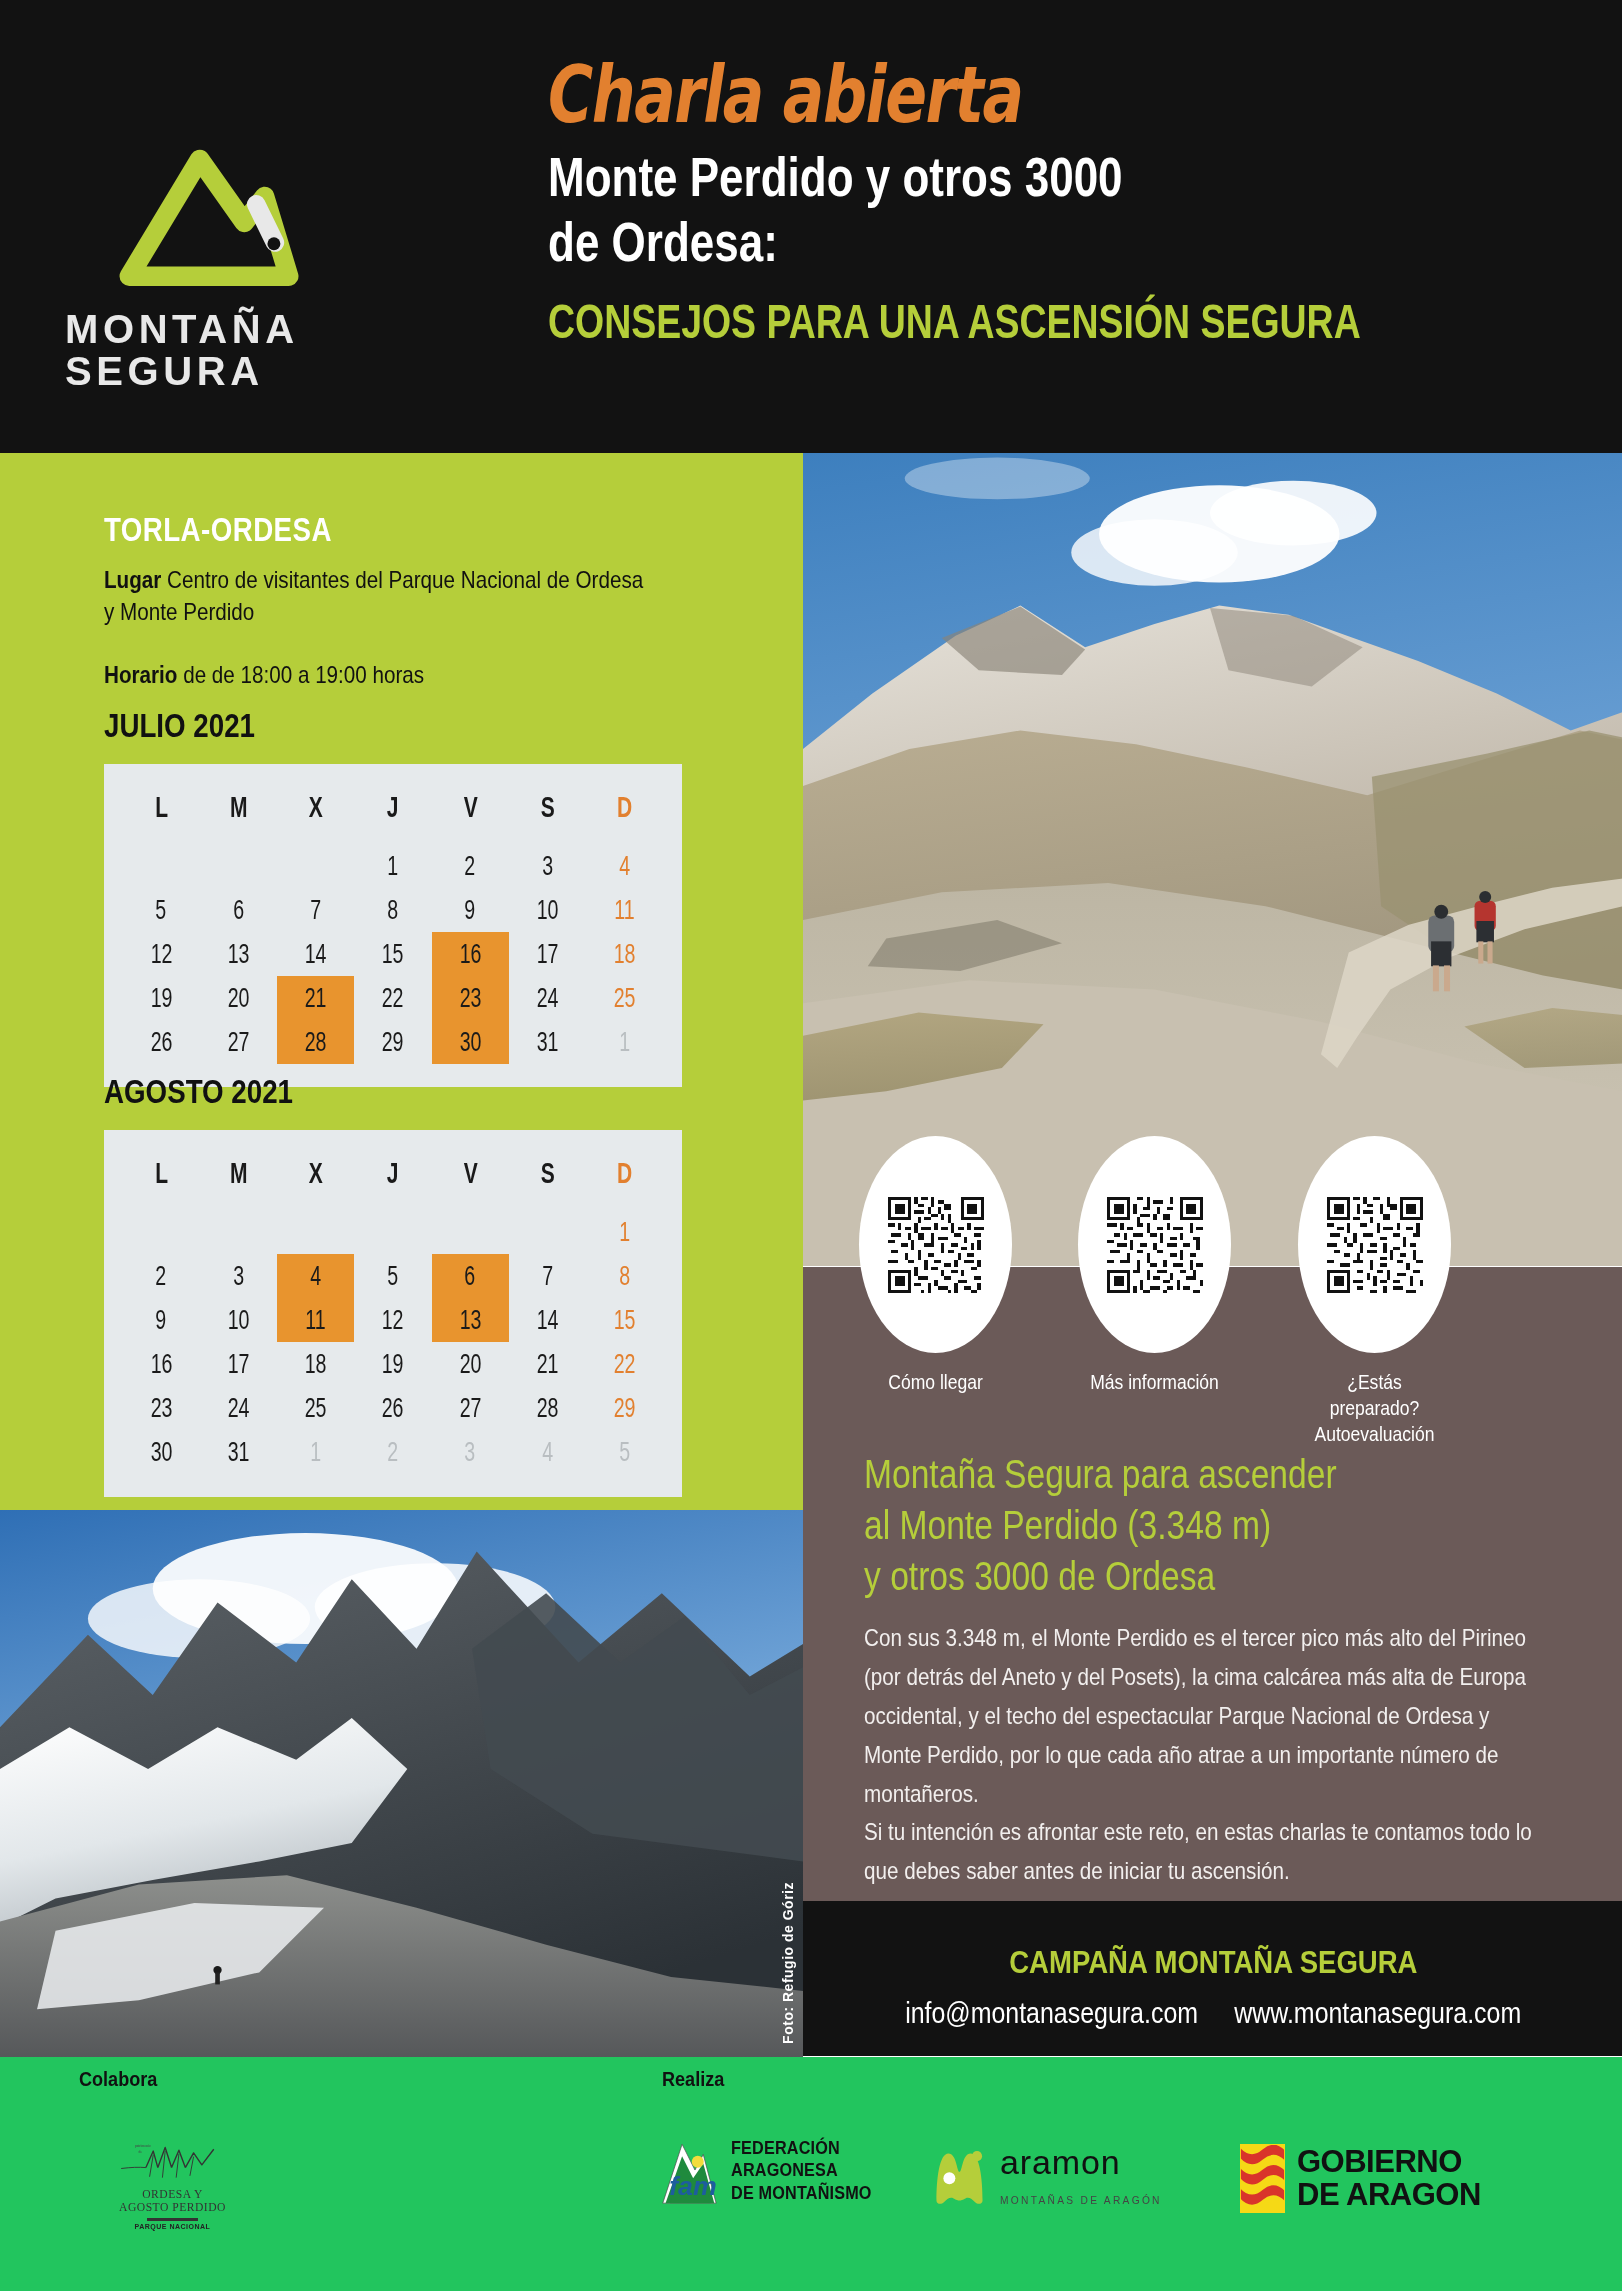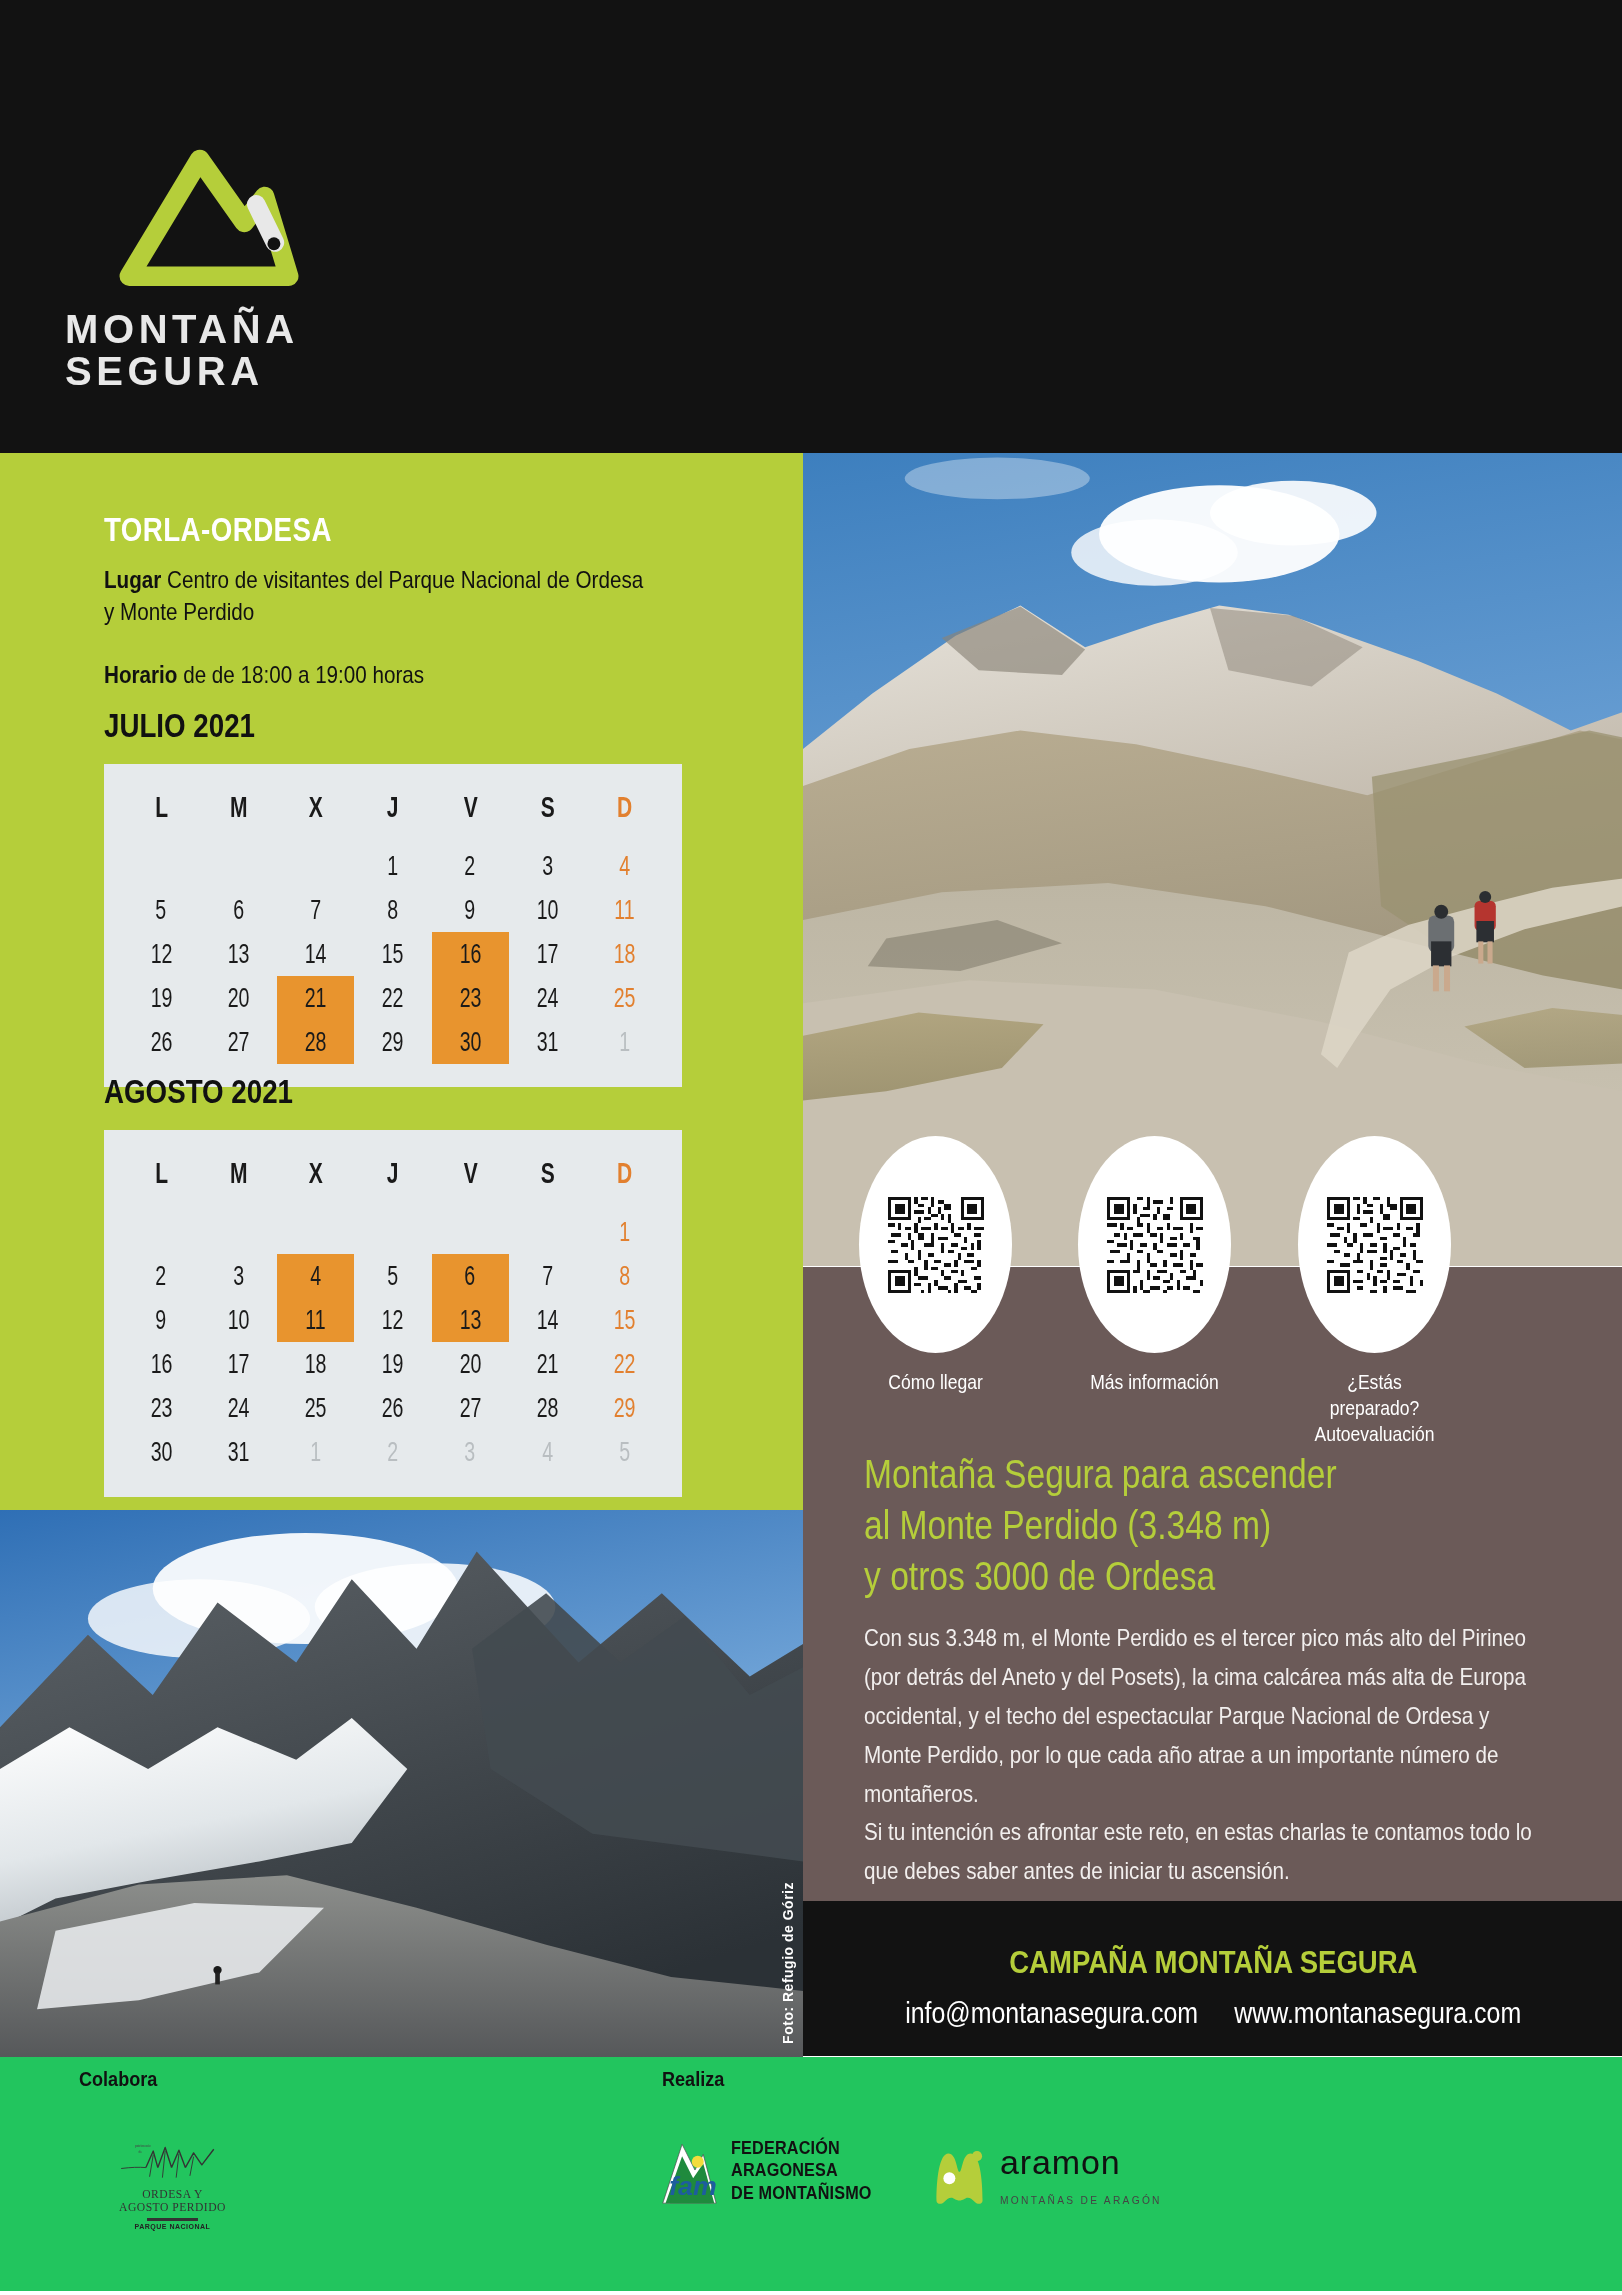--- a/index.html
+++ b/index.html
@@ -206,20 +206,26 @@
   <div class="logo-wrap">
     <svg class="logo-mark" viewBox="0 0 220 165">
       <path d="M24 148 L100 22 L148 90 L170 62 L196 148 Z" fill="none" stroke="#B5CE3A" stroke-width="21" stroke-linejoin="round" stroke-linecap="round"></path>
       <rect x="161" y="58" width="20" height="66" rx="10" transform="rotate(-26 171 91)" fill="#e8e8e8"></rect>
       <circle cx="180" cy="113" r="7" fill="#121212"></circle>
     </svg>
     <div class="logo-text1">MONTAÑA</div>
     <div class="logo-text2">SEGURA</div>
   </div>
 
+  <div class="head-titles">
+    <div class="t-charla">Charla abierta</div>
+    <div class="t-line2">Monte Perdido y otros 3000</div>
+    <div class="t-line3">de Ordesa:</div>
+    <div class="t-sub">CONSEJOS PARA UNA ASCENSIÓN SEGURA</div>
+  </div>
 </div>
 
 <div class="green-panel">
 
   <div class="place-title">TORLA-ORDESA</div>
 
   <div class="place-meta">
     <b>Lugar</b>
     <span>Centro de visitantes del Parque Nacional de Ordesa y Monte Perdido</span>
   </div>
@@ -760,14 +766,27 @@
                C40 112 36 116 30 122 C24 128 14 126 14 118 Z" fill="#B5CE3A"></path>
       <circle cx="42" cy="70" r="13" fill="#ffffff"></circle>
       <circle cx="102" cy="22" r="11" fill="#B5CE3A"></circle>
     </svg>
     <div>
       <div class="aramon-name">aramon</div>
       <div class="aramon-sub">MONTAÑAS DE ARAGÓN</div>
     </div>
   </div>
 
+  <div class="logo-gobierno">
+    <svg class="gob-flag" viewBox="0 0 98 150">
+      <rect width="98" height="150" fill="#F5D916"></rect>
+      <path d="M0 8 Q24 34 49 12 Q74 -10 98 14 L98 36 Q74 12 49 34 Q24 56 0 30 Z" fill="#D9342B"></path>
+      <path d="M0 52 Q24 78 49 56 Q74 34 98 58 L98 80 Q74 56 49 78 Q24 100 0 74 Z" fill="#D9342B"></path>
+      <path d="M0 96 Q24 122 49 100 Q74 78 98 102 L98 124 Q74 100 49 122 Q24 144 0 118 Z" fill="#D9342B"></path>
+      <rect x="0" y="0" width="98" height="150" fill="none" stroke="#F5D916" stroke-width="4"></rect>
+    </svg>
+    <div class="gob-text">
+      <div>GOBIERNO</div>
+      <div>DE ARAGON</div>
+    </div>
+  </div>
 </div>
 
 
 </body></html>

